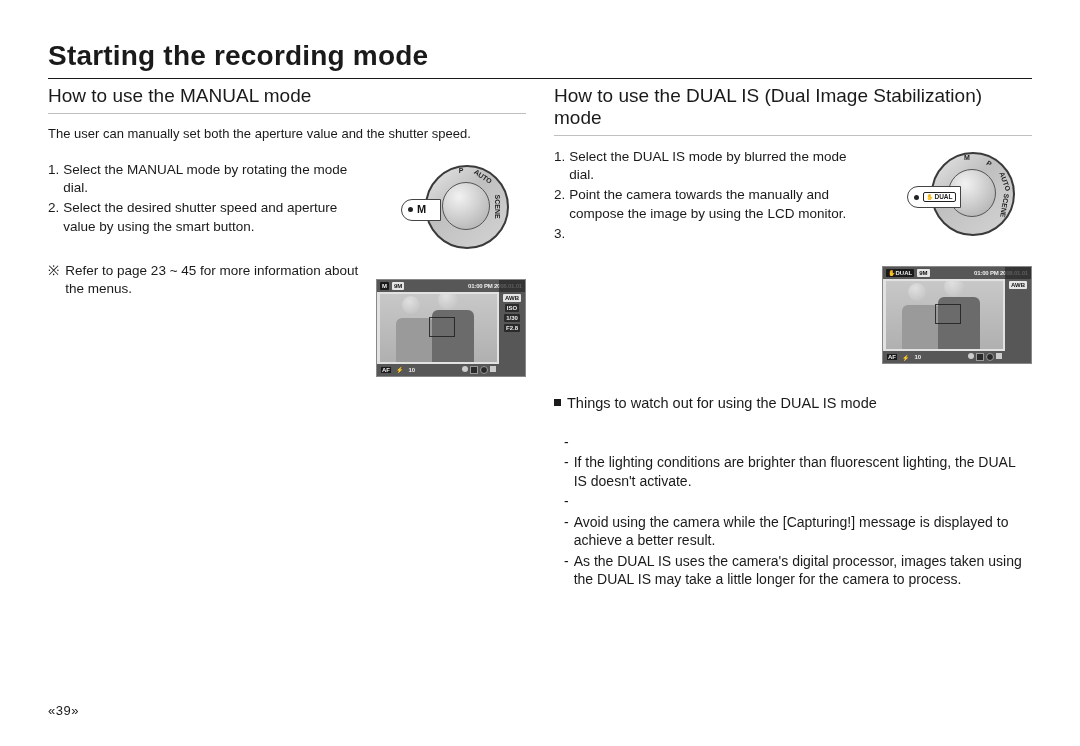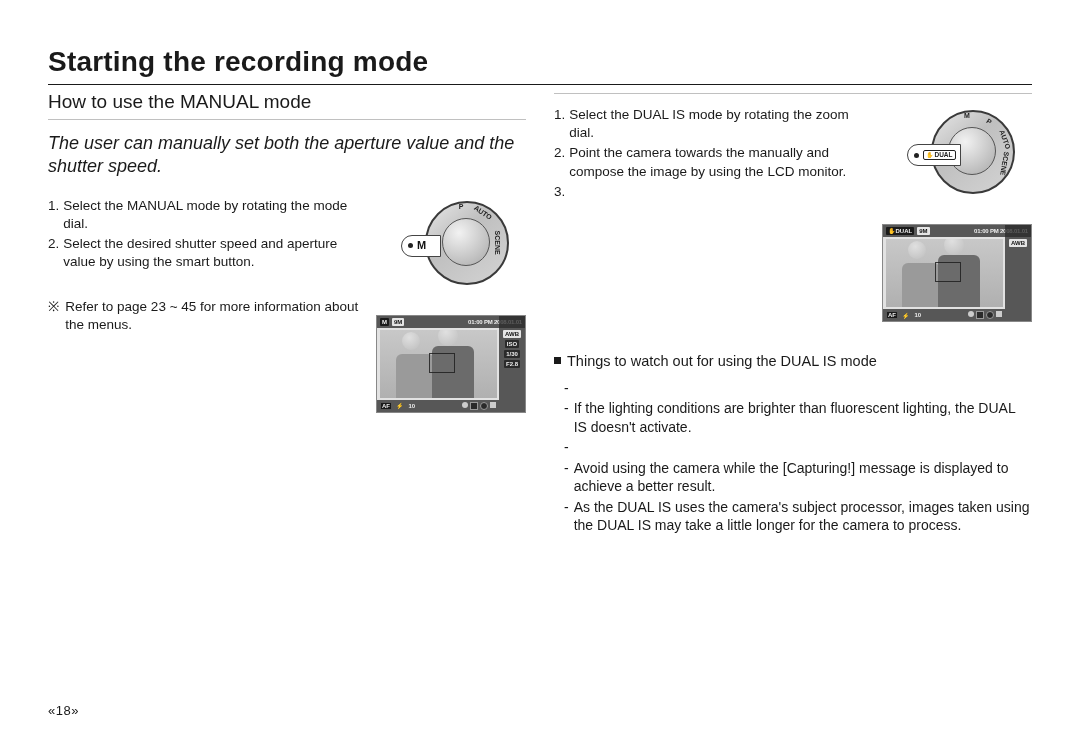--- a/index.html
+++ b/index.html
@@ -16,21 +16,21 @@
     width: 1080px;
     height: 746px;
     padding: 40px 48px 28px 48px;
     display: flex;
     flex-direction: column;
   }
   .page-title {
     font-size: 28px;
     font-weight: 700;
     letter-spacing: 0.2px;
-    margin: 6px 0 2px 0;
+    margin: 0 0 2px 0;
   }
   .rule {
     height: 1px;
     background: #1a1a1a;
     margin: 4px 0 6px 0;
   }
   .columns {
     display: flex;
     gap: 28px;
     flex: 1 1 auto;
@@ -43,24 +43,23 @@
     font-size: 19px;
     font-weight: 400;
     margin: 0 0 6px 0;
   }
   .thin-rule {
     height: 1px;
     background: #c0c0c0;
     margin: 2px 0 12px 0;
   }
   .body-text {
-    font-size: 18px;
+    font-size: 13px;
     line-height: 1.3;
     margin: 0 0 18px 0;
-    font-style: italic;
   }
   .step-block {
     display: flex;
     align-items: flex-start;
     gap: 14px;
   }
   .steps {
     font-size: 13.5px;
     line-height: 1.35;
     flex: 1 1 auto;
@@ -263,21 +262,21 @@
     width: 6px; height: 6px;
     background: #ccc;
   }
   .shape.circle { border-radius: 50%; }
   .shape.square { border-radius: 0; }
   .shape.dark { background: #2a2a2a; border: 0.5px solid #999; }
   
   .sub-heading {
     font-size: 14.5px;
     line-height: 1.3;
-    margin: 30px 0 8px 0;
+    margin: 30px 0 20px 0;
     display: flex;
     gap: 6px;
     text-align: center;
   }
   .sq-bullet {
     display: inline-block;
     width: 7px; height: 7px;
     background: #1a1a1a;
     margin-top: 5px;
     flex: 0 0 auto;
@@ -389,27 +388,28 @@
                 <span class="shape circle dark"></span>
                 <span class="shape square"></span>
               </div>
             </div>
           </div>
         </div>
       </div>
     </div>
 
     <div class="col">
+      <h2 class="col-title">How to use the DUAL IS (Dual Image Stabilization) mode</h2>
       <div class="thin-rule"></div>
 
       <div class="step-block">
         <div class="steps">
           <div class="step">
             <span class="n">1.</span>
-            <span>Select the DUAL IS mode by rotating the zoom dial.</span>
+            <span>Select the DUAL IS mode by blurred the mode dial.</span>
           </div>
           <div class="step">
             <span class="n">2.</span>
             <span>Point the camera towards the manually and compose the image by using the LCD monitor.</span>
           </div>
           <div class="step">
             <span class="n">3.</span>
           </div>
         </div>
 
@@ -478,23 +478,23 @@
           </div>
         <div class="b">
             <span class="dash">-</span>
           </div>
         <div class="b">
             <span class="dash">-</span>
             <span>Avoid using the camera while the [Capturing!] message is displayed to achieve a better result.</span>
           </div>
         <div class="b">
             <span class="dash">-</span>
-            <span>As the DUAL IS uses the camera's subject processor, images taken using the DUAL IS may take a little longer for the camera to process.</span>
+            <span>As the DUAL IS uses the camera's digital processor, images taken using the DUAL IS may take a little longer for the camera to process.</span>
           </div>
       </div>
     </div>
 
   </div>
 
   <div class="footer">
-    «<span>18</span>»
+    «<span>39</span>»
   </div>
 </div>
 
 </body></html>

